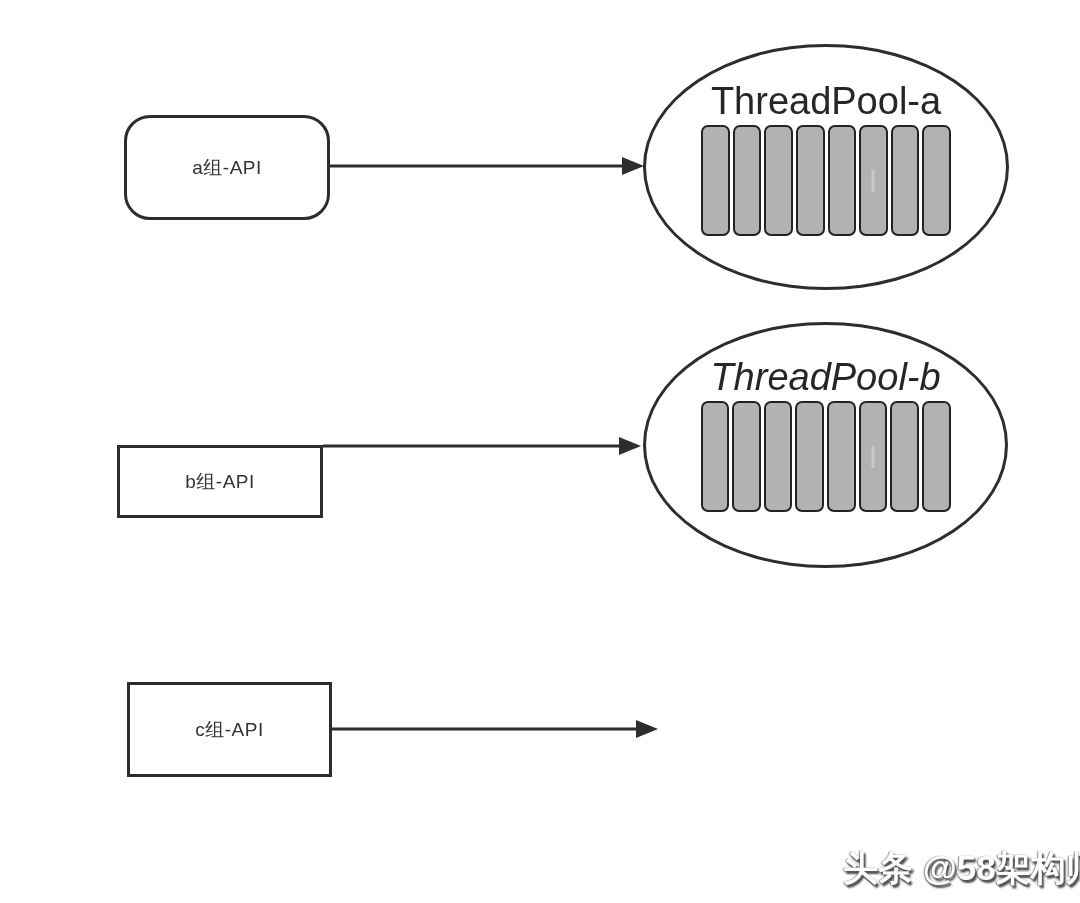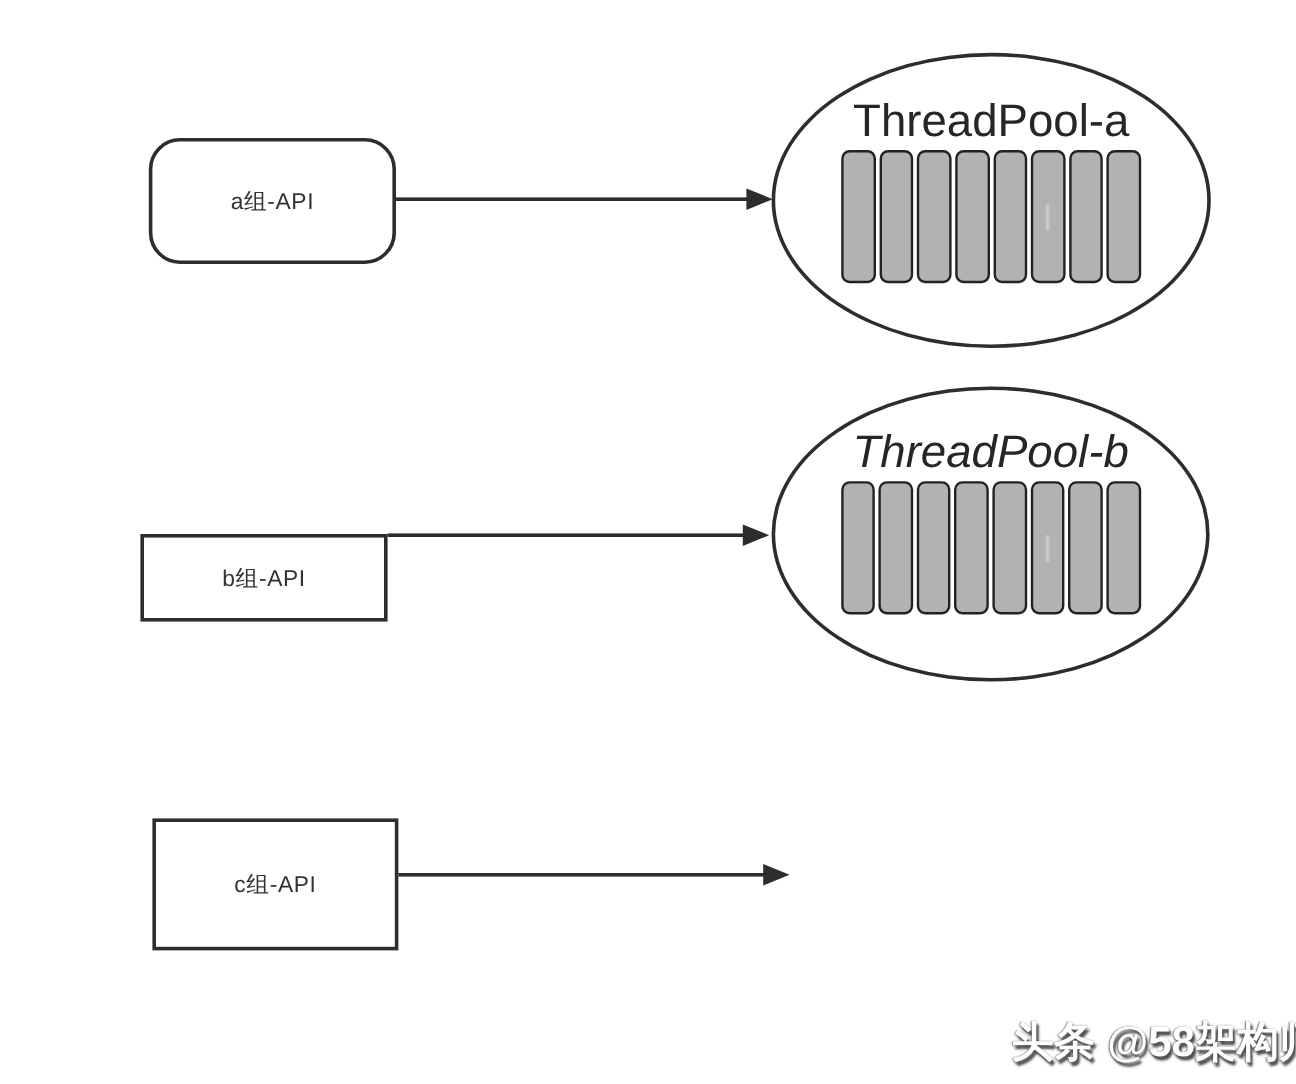--- a/index.html
+++ b/index.html
@@ -11,21 +11,21 @@
   .canvas { position:absolute; inset:0; }
 
   
   .api-box {
     position:absolute; background:#ffffff; border:3px solid #2d2d2d;
     display:flex; align-items:center; justify-content:center;
   }
   .api-box .label { font-size:19px; color:#333333; letter-spacing:0.5px; }
   .box-a { left:124px; top:115px; width:206px; height:105px;border-radius:26px; }
   .box-b { left:117px; top:397px; width:206px; height:73px;margin-top:48px; }
-  .box-c { left:127px; top:682px; width:205px; height:110px; }
+  .box-c { left:127px; top:682px; width:205px; height:95px; }
 
   
   .arrow { position:absolute; height:24px; }
   .arrow .shaft {
     position:absolute; left:0; right:16px; top:50%; transform:translateY(-50%);
     height:3px; background:#2d2d2d;
   }
   .arrow .head {
     position:absolute; right:0; top:50%; transform:translateY(-50%);
     width:0; height:0;

